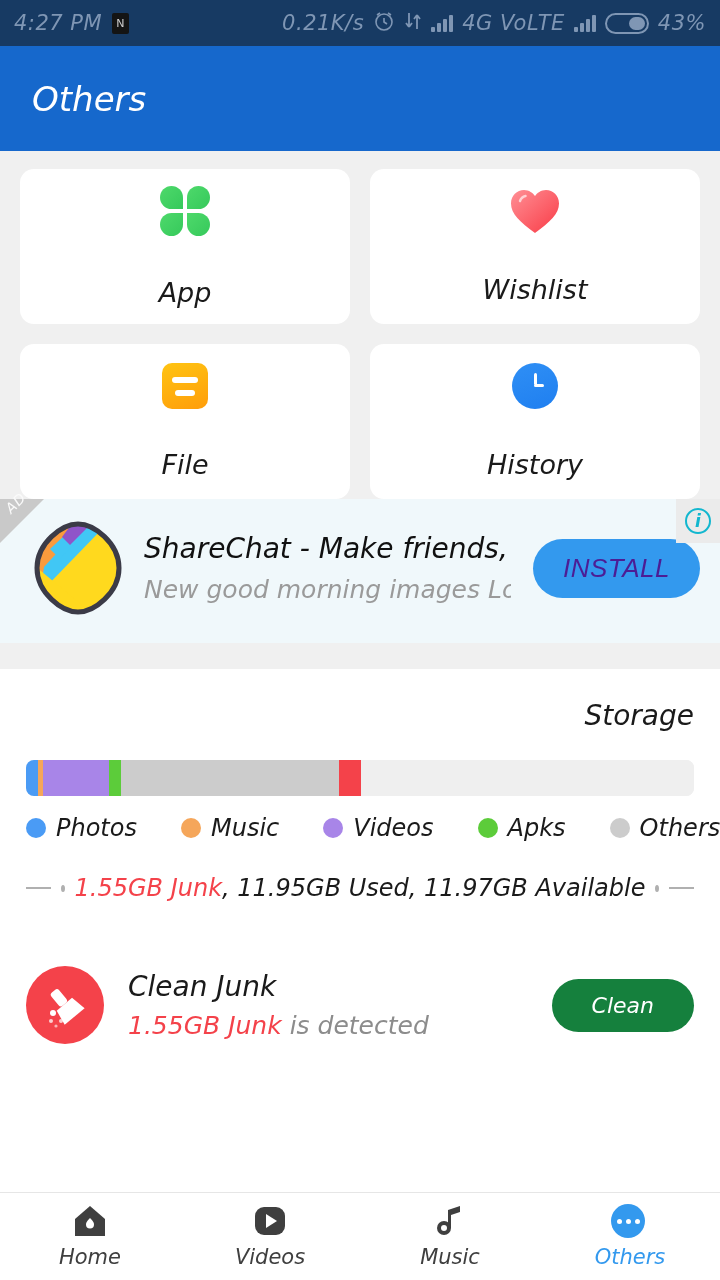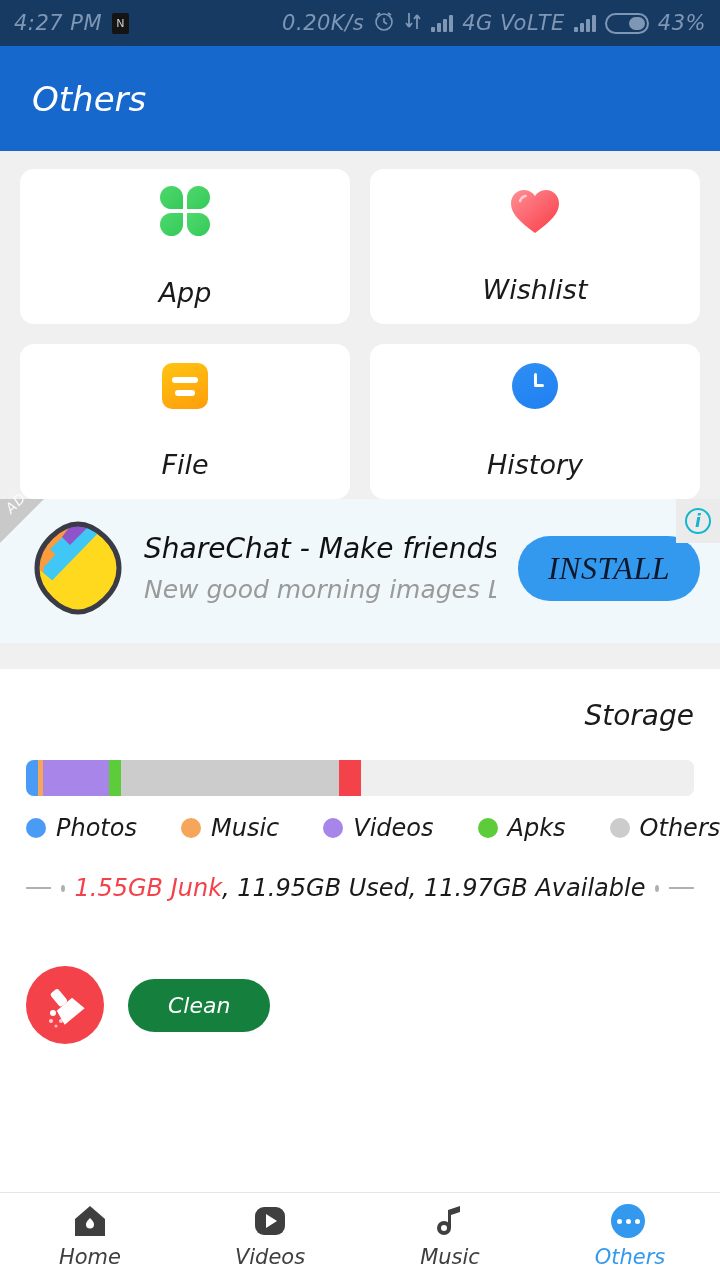--- a/index.html
+++ b/index.html
@@ -97,23 +97,23 @@
     align-items:center;justify-content:center;font-weight:bold;
   }
   #ad-row{ display:flex;align-items:center;gap:22px;padding-left:14px; }
   #ad-logo{ width:88px;height:94px;flex:0 0 88px; }
   #ad-texts{ flex:1;min-width:0; }
   #ad-title{ font-size:28px;font-style:italic;color:#111;white-space:nowrap;
     overflow:hidden; }
   #ad-sub{ font-size:25px;font-style:italic;color:#9a9a9a;margin-top:10px;
     white-space:nowrap;overflow:hidden; }
   #ad-install{
-    flex:0 0 auto;background:#3399ee;color:#0f172a;border:none;border-radius:32px;
-    padding:14px 30px;font-size:32px;font-style:italic;
-    font-family:Liberation Serif, serif;letter-spacing:.5px;
+    flex:0 0 auto;background:#3399ee;color:#4c1d95;border:none;border-radius:32px;
+    padding:14px 30px;font-size:26px;font-style:italic;
+    font-family:Liberation Sans, sans-serif;letter-spacing:.5px;
   }
   #ad-gap{ height:26px;background:#f0f0f0; }
 
   
   #storage{ background:#fff;padding:30px 26px 0;text-align:right; }
   .sec-title{ font-size:28px;font-style:italic;color:#1a1a1a; }
   #bar{
     margin-top:28px;height:36px;border-radius:8px;background:#efefef;
     display:flex;overflow:hidden;
   }
@@ -160,21 +160,21 @@
 </style>
 </head>
 <body>
 
 <div id="status-bar">
   <div id="status-left">
     <span>4:27 PM</span>
     <span class="notif-badge">N</span>
   </div>
   <div id="status-right">
-    <span>0.20K/s</span>
+    <span>0.21K/s</span>
     <span class="sb-ico">
       <svg width="22" height="22" viewBox="0 0 22 22">
           <circle cx="11" cy="12" r="8" fill="none" stroke="#7f96b4" stroke-width="1.6"></circle>
           <path d="M11 8v4l3 2" stroke="#7f96b4" stroke-width="1.6" fill="none"></path>
           <path d="M4 5l3-2M18 5l-3-2" stroke="#7f96b4" stroke-width="1.6"></path>
         </svg>
     </span>
     <span class="sb-ico">
       <svg width="18" height="20" viewBox="0 0 18 20">
           <path d="M5 2v14M5 16l-3-4M5 16l3-4" stroke="#7f96b4" stroke-width="1.8" fill="none"></path>
@@ -344,20 +344,24 @@
         <g transform="rotate(-40 25 25)">
           <rect x="20" y="7" width="10" height="17" rx="3" fill="#fff"></rect>
           <path d="M15 24h20l3 16H12z" fill="#fff"></path>
         </g>
         <circle cx="13" cy="33" r="3" fill="#fff"></circle>
         <circle cx="11" cy="41" r="2" fill="#fff" opacity=".75"></circle>
         <circle cx="21" cy="41" r="2" fill="#fff" opacity=".75"></circle>
         <circle cx="16" cy="46" r="1.6" fill="#fff" opacity=".6"></circle>
       </svg>
     </div>
+    <div id="rec-texts">
+      <div id="rec-title">Clean Junk</div>
+      <div id="rec-sub"><span class="junk">1.55GB Junk</span><span> is detected</span></div>
+    </div>
     <button id="rec-btn">Clean</button>
   </div>
 </div>
 
 <div id="bottom-nav">
 
   <div class="nav-item">
     <div class="nav-ico">
       <svg width="38" height="34" viewBox="0 0 38 34">
         <path d="M19 2L4 15v17h30V15L19 2z" fill="#3f3f3f"></path>

